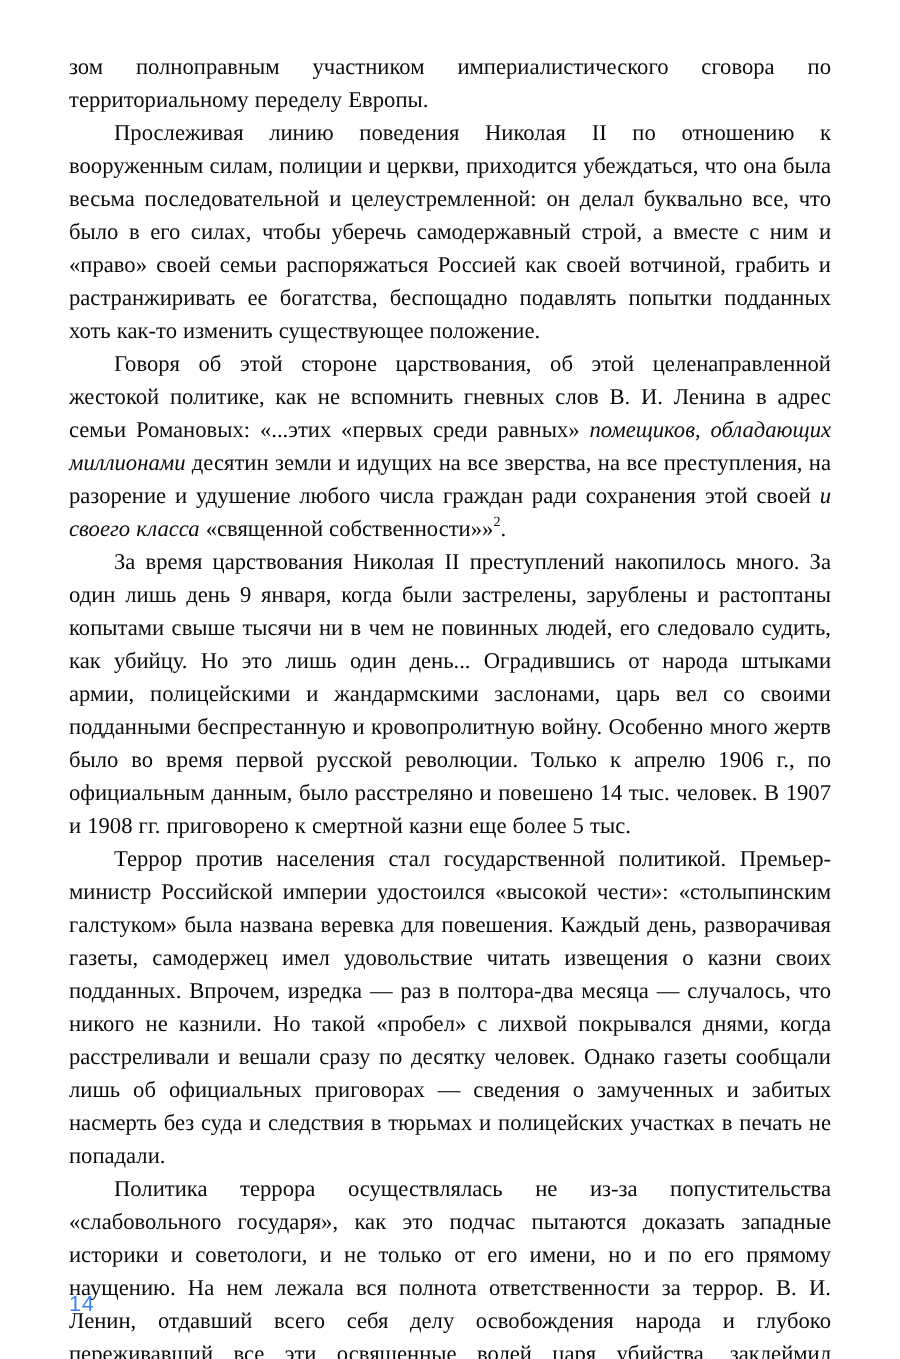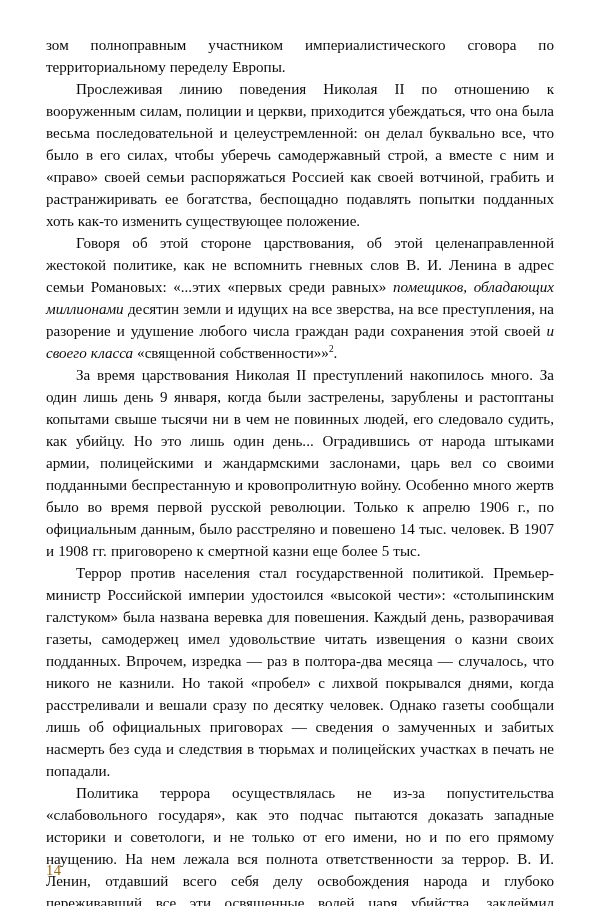--- a/index.html
+++ b/index.html
@@ -43,23 +43,23 @@
   }
   sup.fnref {
     font-size: 0.62em;
     vertical-align: super;
     line-height: 0;
   }
   .folio {
     position: absolute;
     left: 46px;
     top: 862px;
-    font-family: Liberation Serif, serif;
+    font-family: Liberation Sans, sans-serif;
     font-size: 14.5px;
-    color: #a16207;
+    color: #3b82f6;
     letter-spacing: 0.5px;
   }
   
   .para {
     text-align-last: auto;
   }
 </style>
 </head>
 <body>
 

